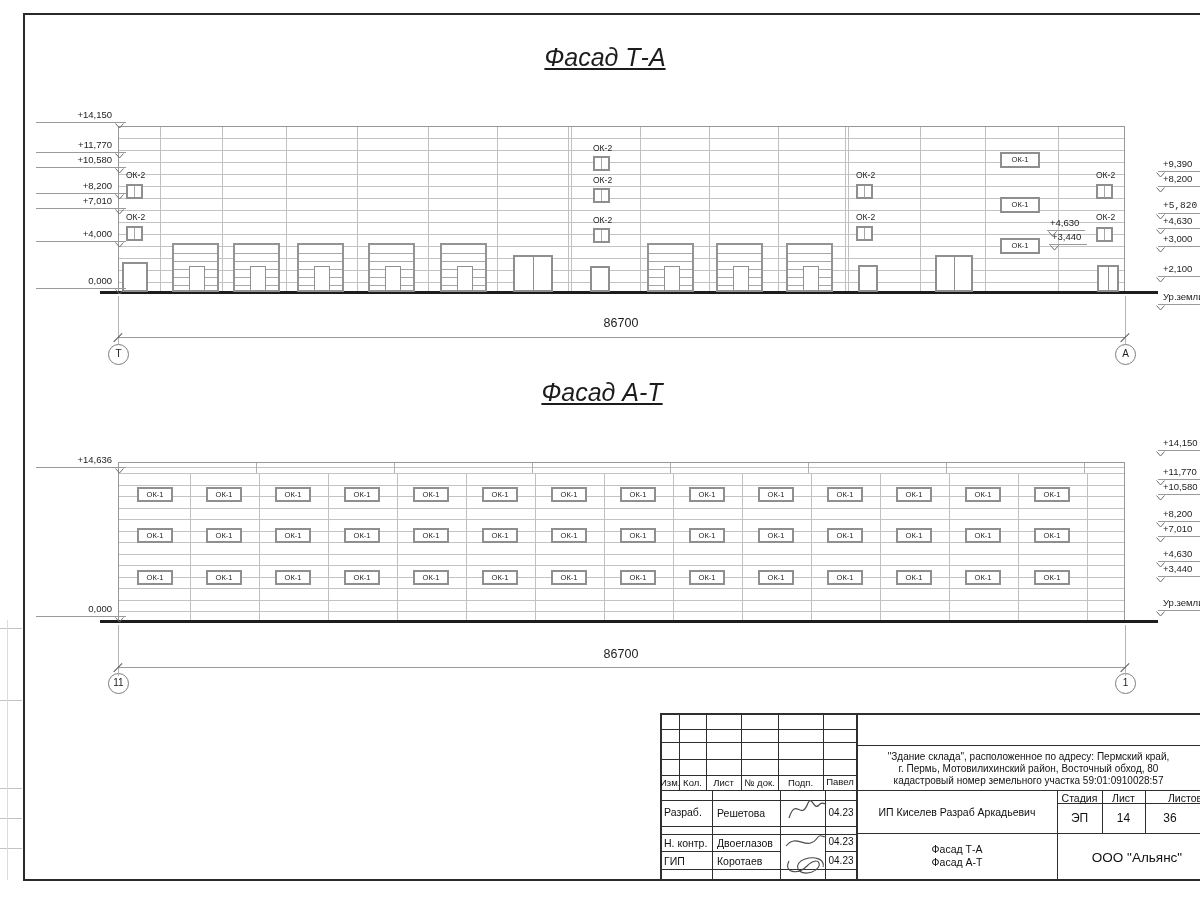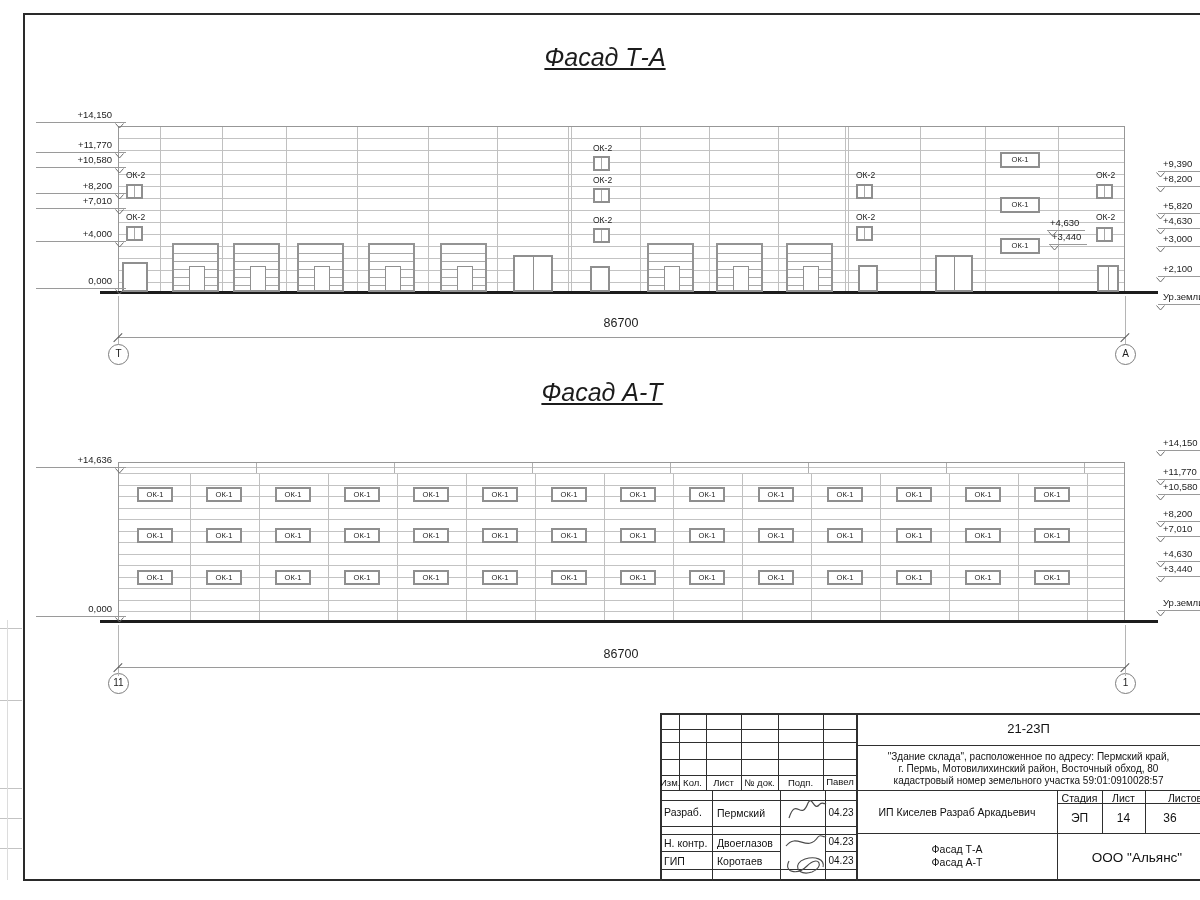--- a/index.html
+++ b/index.html
@@ -86,37 +86,36 @@
   <div class="abs tbl" style="left:1145px;top:790px;width:1px;height:43px;"></div>
 
   <div class="abs tbt ctr" style="left:660px;top:777px;width:19px;font-size:9.5px;">Изм.</div>
   <div class="abs tbt ctr" style="left:679px;top:777px;width:27px;font-size:9.5px;">Кол.</div>
   <div class="abs tbt ctr" style="left:706px;top:777px;width:35px;font-size:9.5px;">Лист</div>
   <div class="abs tbt ctr" style="left:741px;top:777px;width:37px;font-size:9.5px;">№ док.</div>
   <div class="abs tbt ctr" style="left:778px;top:777px;width:45px;font-size:9.5px;">Подп.</div>
   <div class="abs tbt ctr" style="left:823px;top:776px;width:34px;font-size:9.5px;">Павел</div>
 
   <div class="abs tbt" style="left:664px;top:806px;font-size:10.5px;">Разраб.</div>
-  <div class="abs tbt" style="left:717px;top:807px;font-size:10.5px;">Пермский</div>
+  <div class="abs tbt" style="left:717px;top:807px;font-size:10.5px;">Решетова</div>
   <div class="abs tbt ctr" style="left:825px;top:807px;width:32px;font-size:10px;">04.23</div>
   <div class="abs tbt" style="left:664px;top:837px;font-size:10.5px;">Н. контр.</div>
   <div class="abs tbt" style="left:717px;top:837px;font-size:10.5px;">Двоеглазов</div>
   <div class="abs tbt ctr" style="left:825px;top:836px;width:32px;font-size:10px;">04.23</div>
   <div class="abs tbt" style="left:664px;top:855px;font-size:10.5px;">ГИП</div>
   <div class="abs tbt" style="left:717px;top:855px;font-size:10.5px;">Коротаев</div>
   <div class="abs tbt ctr" style="left:825px;top:855px;width:32px;font-size:10px;">04.23</div>
 
   <svg style="left:786px;top:794px;" width="42" height="30" viewBox="0 0 42 30">
     <path d="M3,24 C10,2 15,28 22,9 C26,1 28,17 33,11 C36,7 38,11 40,9" fill="none" stroke="#4a4a4a" stroke-width="1.2"></path>
   </svg>
   <svg style="left:781px;top:831px;" width="48" height="47" viewBox="0 0 48 47">
     <path d="M5,15 C16,1 26,22 37,6 C40,2 43,8 45,5 M8,30 C2,42 17,44 26,35 C38,23 44,36 31,41 C16,46 11,32 24,28 C34,25 44,28 42,36" fill="none" stroke="#4a4a4a" stroke-width="1.1"></path>
   </svg>
 
-  <div class="abs tbt ctr" style="left:857px;top:721px;width:343px;font-size:13px;">21-23П</div>
   <div class="abs tbt ctr" style="left:857px;top:751px;width:343px;font-size:10px;">"Здание склада", расположенное по адресу: Пермский край,</div>
   <div class="abs tbt ctr" style="left:857px;top:763px;width:343px;font-size:10px;">г. Пермь, Мотовилихинский район, Восточный обход, 80</div>
   <div class="abs tbt ctr" style="left:857px;top:775px;width:343px;font-size:10px;">кадастровый номер земельного участка 59:01:0910028:57</div>
   <div class="abs tbt ctr" style="left:857px;top:806px;width:200px;font-size:10.5px;">ИП Киселев Разраб Аркадьевич</div>
   <div class="abs tbt ctr" style="left:1057px;top:792px;width:45px;font-size:10.5px;">Стадия</div>
   <div class="abs tbt ctr" style="left:1102px;top:792px;width:43px;font-size:10.5px;">Лист</div>
   <div class="abs tbt ctr" style="left:1148px;top:792px;width:74px;font-size:10.5px;">Листов</div>
   <div class="abs tbt ctr" style="left:1057px;top:811px;width:45px;font-size:12px;">ЭП</div>
   <div class="abs tbt ctr" style="left:1102px;top:811px;width:43px;font-size:12px;">14</div>
   <div class="abs tbt ctr" style="left:1145px;top:811px;width:50px;font-size:12px;">36</div>
@@ -324,21 +323,21 @@
     <div class="abs txt elevtxt" style="left: 1163px; top: 159px;">+9,390</div>
     <svg width="9" height="6" style="left: 1156px; top: 172px;">
       <polyline points="0.5,0.5 4.5,5 8.5,0.5" fill="none" stroke="#6e6e6e" stroke-width="1"></polyline>
     </svg>
     <div class="abs hl" style="left: 1158px; top: 186px; width: 44px; height: 1px; background: rgb(154, 154, 154);"></div>
     <div class="abs txt elevtxt" style="left: 1163px; top: 174px;">+8,200</div>
     <svg width="9" height="6" style="left: 1156px; top: 187px;">
       <polyline points="0.5,0.5 4.5,5 8.5,0.5" fill="none" stroke="#6e6e6e" stroke-width="1"></polyline>
     </svg>
     <div class="abs hl" style="left: 1158px; top: 213px; width: 44px; height: 1px; background: rgb(154, 154, 154);"></div>
-    <div class="abs txt elevtxt" style="left: 1163px; top: 201px;">+5,820</div>
+    <div class="abs txt elevtxt" style="left: 1163px; top: 201px; font-family: Liberation Mono, monospace;">+5,820</div>
     <svg width="9" height="6" style="left: 1156px; top: 214px;">
       <polyline points="0.5,0.5 4.5,5 8.5,0.5" fill="none" stroke="#6e6e6e" stroke-width="1"></polyline>
     </svg>
     <div class="abs hl" style="left: 1158px; top: 228px; width: 44px; height: 1px; background: rgb(154, 154, 154);"></div>
     <div class="abs txt elevtxt" style="left: 1163px; top: 216px;">+4,630</div>
     <svg width="9" height="6" style="left: 1156px; top: 229px;">
       <polyline points="0.5,0.5 4.5,5 8.5,0.5" fill="none" stroke="#6e6e6e" stroke-width="1"></polyline>
     </svg>
     <div class="abs hl" style="left: 1158px; top: 246px; width: 44px; height: 1px; background: rgb(154, 154, 154);"></div>
     <div class="abs txt elevtxt" style="left: 1163px; top: 234px;">+3,000</div>

